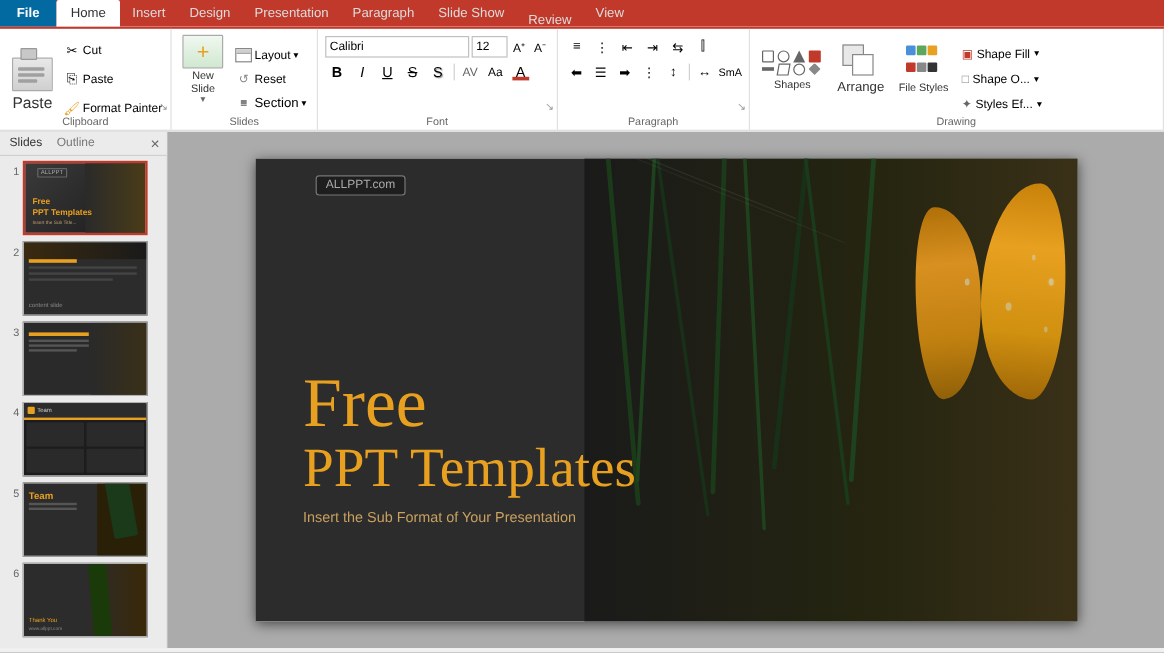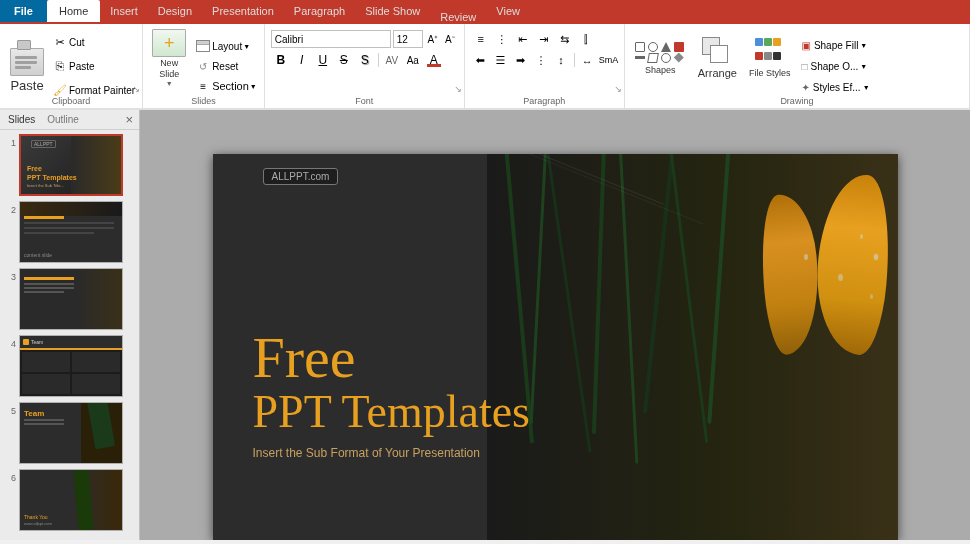--- a/index.html
+++ b/index.html
@@ -266,21 +266,21 @@
             <div style="position:absolute;top:0;left:5px;width:15px;height:60px;background:#1a3a0a;border-radius:2px;transform:rotate(-5deg);"></div>
           </div>
           <div style="position:absolute;bottom:10px;left:4px;font-size:5px;color:#e8a020;">Thank You</div>
           <div style="position:absolute;bottom:4px;left:4px;font-size:4px;color:#888;">www.allppt.com</div>
         </div>
       </div>
 
     </div>
   </div>
 
-  <div style="flex:1; background:#ababab; display:flex; align-items:flex-end; justify-content:center; overflow:hidden;">
+  <div style="flex:1; background:#ababab; display:flex; align-items:center; justify-content:center; overflow:hidden;">
     <div style="width:685px; height:386px; position:relative; overflow:hidden; box-shadow:0 2px 10px rgba(0,0,0,0.6);">
 
       <div style="position:absolute; top:0; left:0; right:0; bottom:0; background:#2c2c2c;"></div>
 
       <div style="position:absolute; right:0; top:0; bottom:0; width:60%; overflow:hidden; background:linear-gradient(to left, #3a3018 0%, #252510 40%, #1a1a1a 100%);">
 
         <div style="position:absolute; left:30px; top:-10px; width:4px; height:300px; background:#1a3a1a; transform:rotate(-5deg); border-radius:2px;"></div>
         <div style="position:absolute; left:50px; top:-10px; width:3px; height:280px; background:#1e421e; transform:rotate(3deg); border-radius:2px;"></div>
         <div style="position:absolute; left:80px; top:-10px; width:3px; height:310px; background:#183018; transform:rotate(-8deg); border-radius:2px;"></div>
         <div style="position:absolute; left:110px; top:-10px; width:4px; height:290px; background:#1a3a1a; transform:rotate(2deg); border-radius:2px;"></div>

